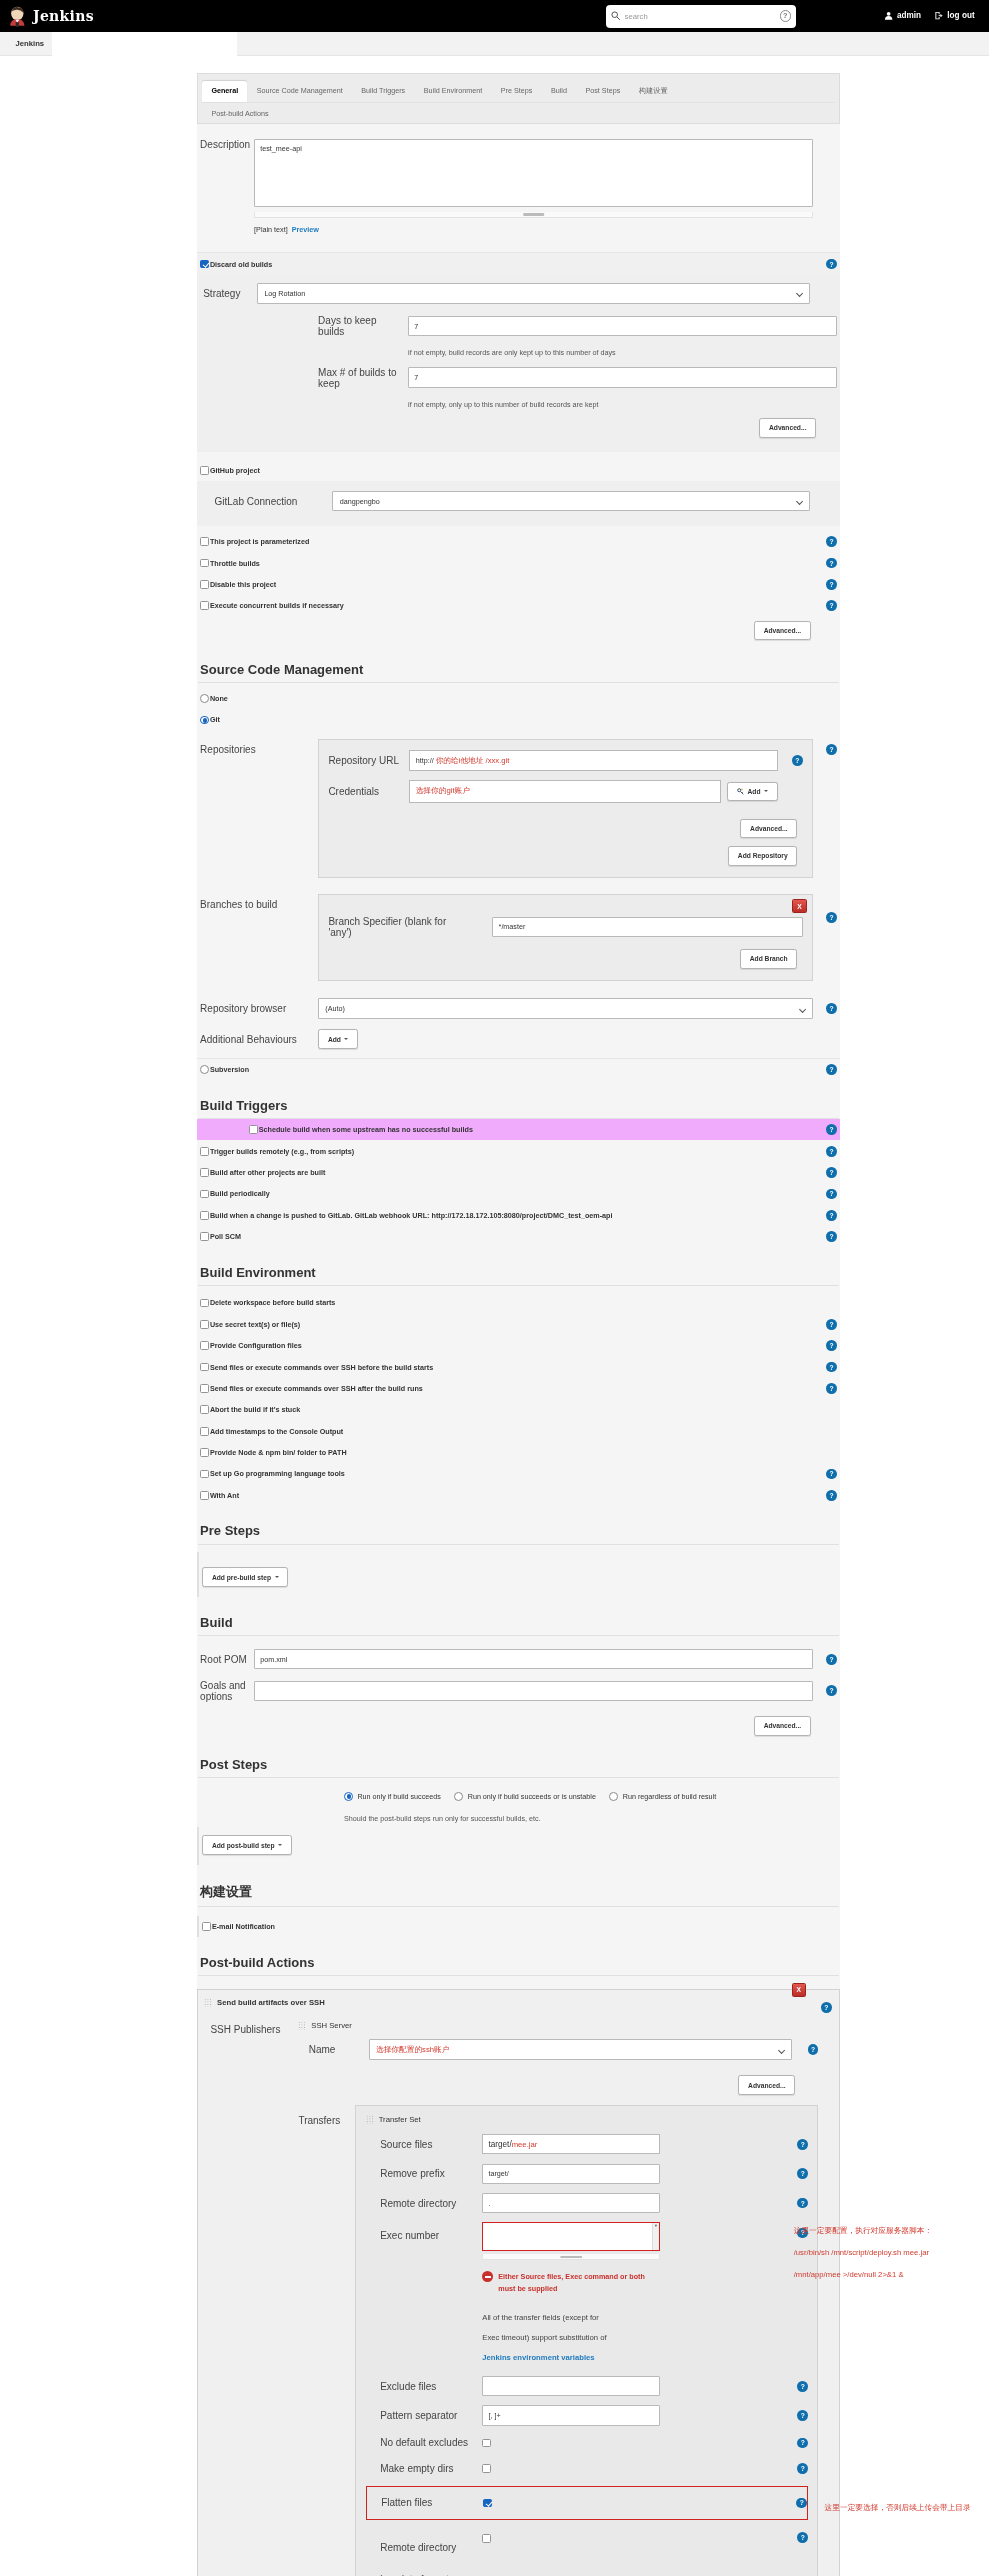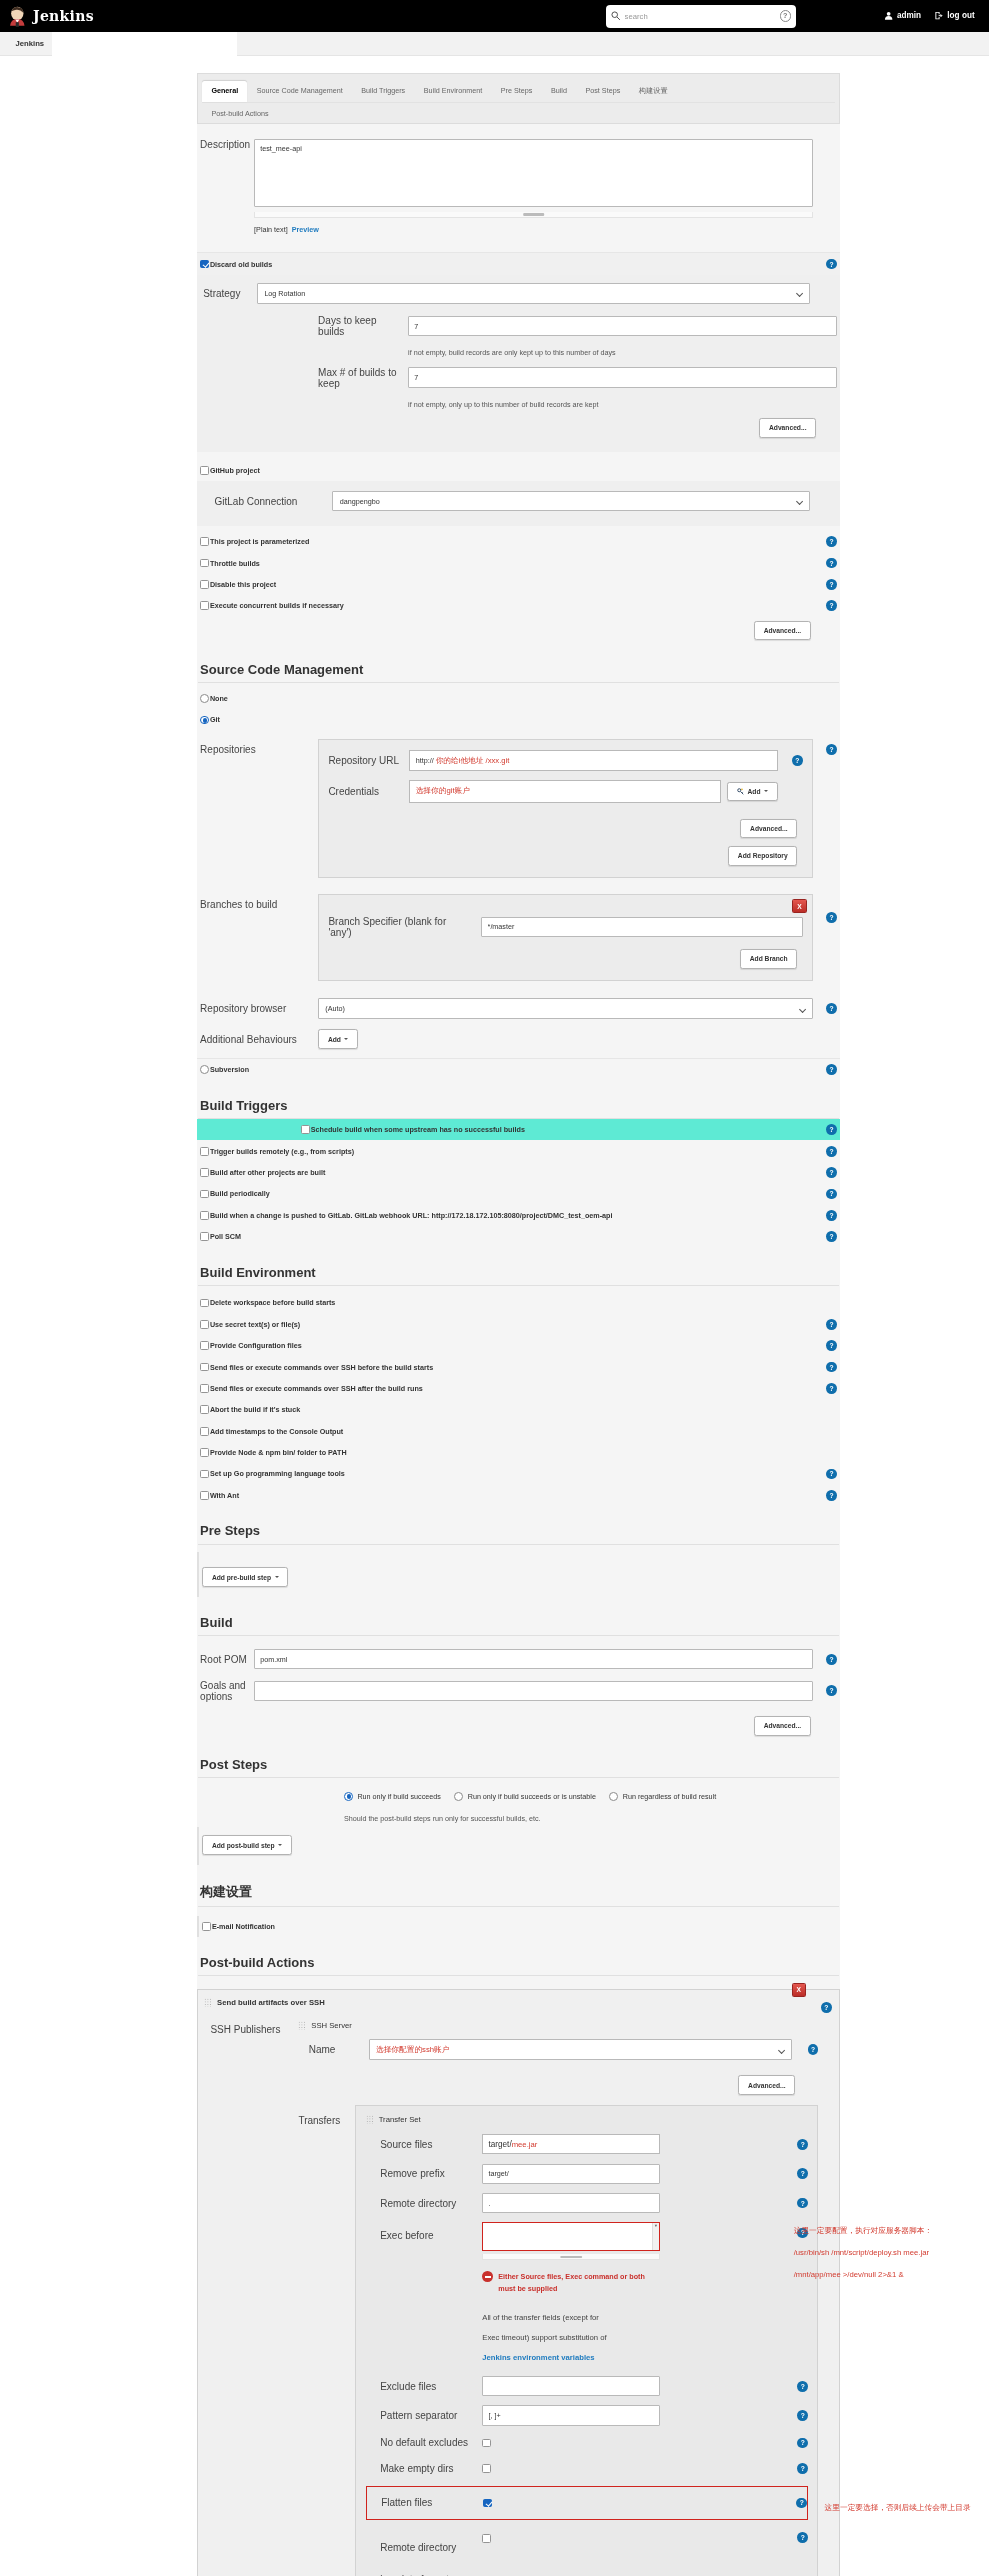--- a/index.html
+++ b/index.html
@@ -270,21 +270,21 @@
         <button class="btn">Add Repository</button>
       </div>
     </div>
     <span class="help" style="margin-top:8.2px;"></span>
   </div>
 
   <div class="row wide-label" style="align-items:flex-start;">
     <span class="label" style="padding-top:8.2px;">Branches to build</span>
     <div class="panel">
       <div style="position:absolute; top:4.1px; right:5.2px;" class="xbtn">X</div>
-      <div style="display:grid; grid-template-columns:147px 1fr; align-items:center; gap:6px; padding:13.4px 0 3.1px 0;">
+      <div style="display:grid; grid-template-columns:147px 1fr; align-items:center; gap:17px; padding:13.4px 0 3.1px 0;">
         <span class="label">Branch Specifier (blank for 'any')</span>
         <input class="txt" value="*/master" style="">
       </div>
       <div class="btnrow-r" style="padding-top:8.2px;">
         <button class="btn">Add Branch</button>
       </div>
     </div>
     <span class="help" style="margin-top:20.6px;"></span>
   </div>
 
@@ -305,21 +305,21 @@
     </div>
     <span></span>
   </div>
   <div class="cbrow" style="border-top:0.5px solid #e6e6e6; margin-top:4.1px;">
     <span class="rad"></span>
     <span>Subversion</span>
     <span class="help"></span>
   </div>
 
   <h2 class="section-title">Build Triggers</h2>
-  <div class="cbrow" style="padding-left:104px; background:#5eead4;align-items:center;">
+  <div class="cbrow" style="padding-left:52px; background:#f0abfc;align-items:center;">
     <span class="cb"></span>
     <span>Schedule build when some upstream has no successful builds</span>
     <span class="help"></span>
   </div>
   <div class="cbrow">
     <span class="cb"></span>
     <span>Trigger builds remotely (e.g., from scripts)</span>
     <span class="help"></span>
   </div>
   <div class="cbrow">
@@ -497,21 +497,21 @@
               <span class="help"></span>
             </div>
 
             <div style="display:grid; grid-template-columns:98px 178px 1fr; align-items:center; gap:4.1px; padding:4.6px 0 4.6px 14.4px;">
               <span class="label">Remote directory</span>
               <input class="txt" value="." style="">
               <span class="help"></span>
             </div>
 
             <div style="display:grid; grid-template-columns:98px 178px 1fr; align-items:flex-start; gap:4.1px; padding:4.6px 0 0 14.4px; position:relative;">
-              <span class="label" style="padding-top:7.2px;">Exec before</span>
+              <span class="label" style="padding-top:7.2px;">Exec number</span>
               <div>
                 <div class="redbox" style="background:#fff; height:29px; display:flex;">
                   <div style="flex:1;"></div>
                   <div style="width:7.7px; background:#f1f1f1; border-left:0.5px solid #ddd; font-size:4.6px; color:#666; text-align:center;">▾</div>
                 </div>
                 <div class="dragbar"></div>
                 <div class="err" style="margin-top:11.3px;">
                   <span class="errico"></span>
                   <span>Either Source files, Exec command or both must be supplied</span>
                 </div>

